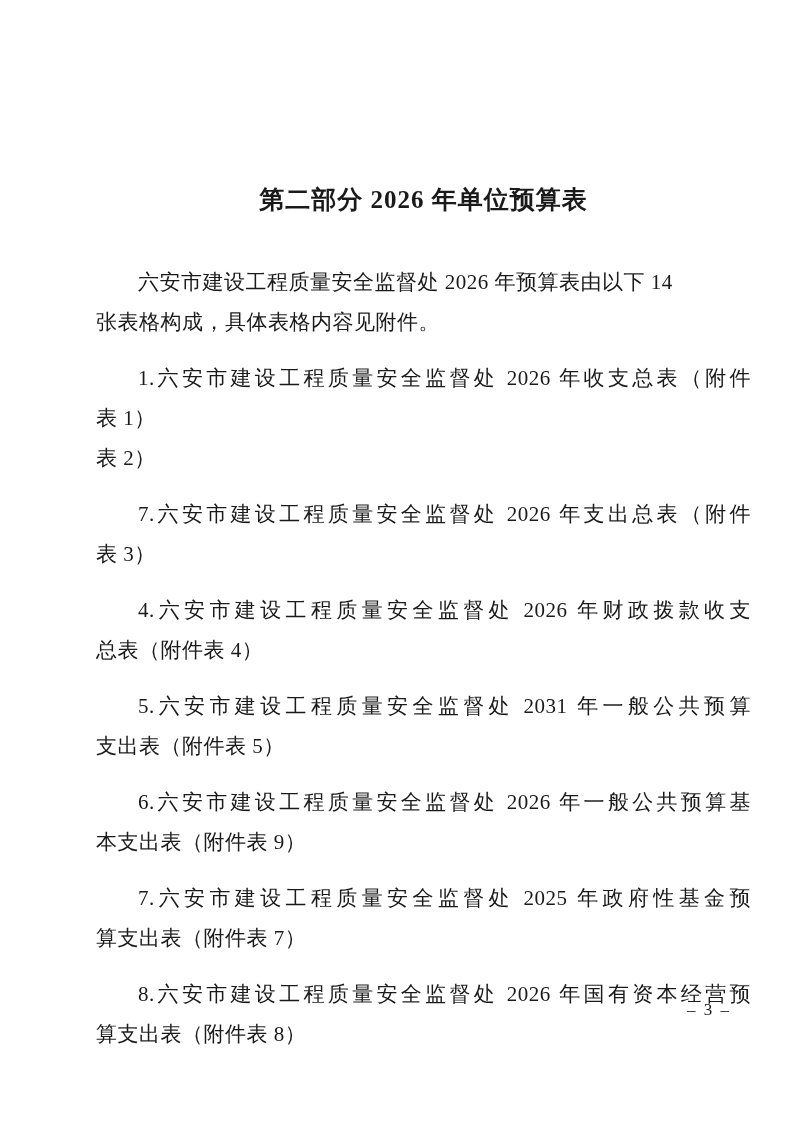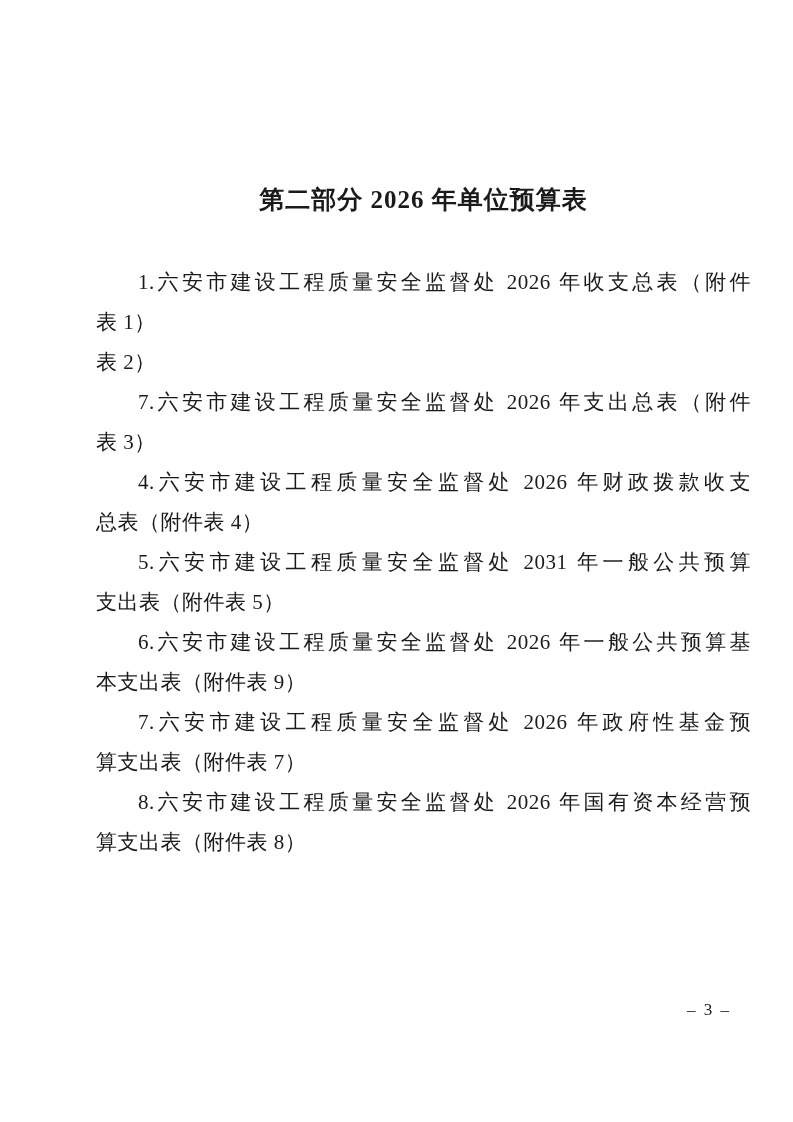--- a/index.html
+++ b/index.html
@@ -41,38 +41,43 @@
     letter-spacing: 0.5px;
     white-space: nowrap;
   }
   .line.first {
     text-indent: 2em;
   }
   .line.stretch {
     white-space: normal;
     text-align: justify;
     text-align-last: justify;
+    margin-top: 16px;
   }
   .page-number {
     position: absolute;
     top: 997px;
     right: 95px;
     font-size: 17px;
     line-height: 26px;
     letter-spacing: 2px;
     color: #1a1a1a;
   }
 </style>
 </head>
 <body>
 
 <div class="page">
   <div class="content">
     <h1 class="doc-title">第二部分 2026 年单位预算表</h1>
     <div id="document-body">
+        <div class="para">
+          <div class="line first">六安市建设工程质量安全监督处 2026 年预算表由以下 14</div>
+          <div class="line">张表格构成，具体表格内容见附件。</div>
+        </div>
         <div class="para">
           <div class="line first stretch">1.六安市建设工程质量安全监督处 2026 年收支总表（附件</div>
           <div class="line">表 1）</div>
         </div>
         <div class="para">
           <div class="line">表 2）</div>
         </div>
         <div class="para">
           <div class="line first stretch">7.六安市建设工程质量安全监督处 2026 年支出总表（附件</div>
           <div class="line">表 3）</div>
@@ -83,21 +88,21 @@
         </div>
         <div class="para">
           <div class="line first stretch">5.六安市建设工程质量安全监督处 2031 年一般公共预算</div>
           <div class="line">支出表（附件表 5）</div>
         </div>
         <div class="para">
           <div class="line first stretch">6.六安市建设工程质量安全监督处 2026 年一般公共预算基</div>
           <div class="line">本支出表（附件表 9）</div>
         </div>
         <div class="para">
-          <div class="line first stretch">7.六安市建设工程质量安全监督处 2026 年政府性基金预</div>
+          <div class="line first stretch">7.六安市建设工程质量安全监督处 2025 年政府性基金预</div>
           <div class="line">算支出表（附件表 7）</div>
         </div>
         <div class="para">
           <div class="line first stretch">8.六安市建设工程质量安全监督处 2026 年国有资本经营预</div>
           <div class="line">算支出表（附件表 8）</div>
         </div>
       </div>
   </div>
   <div class="page-number">– 3 –</div>
 </div>

